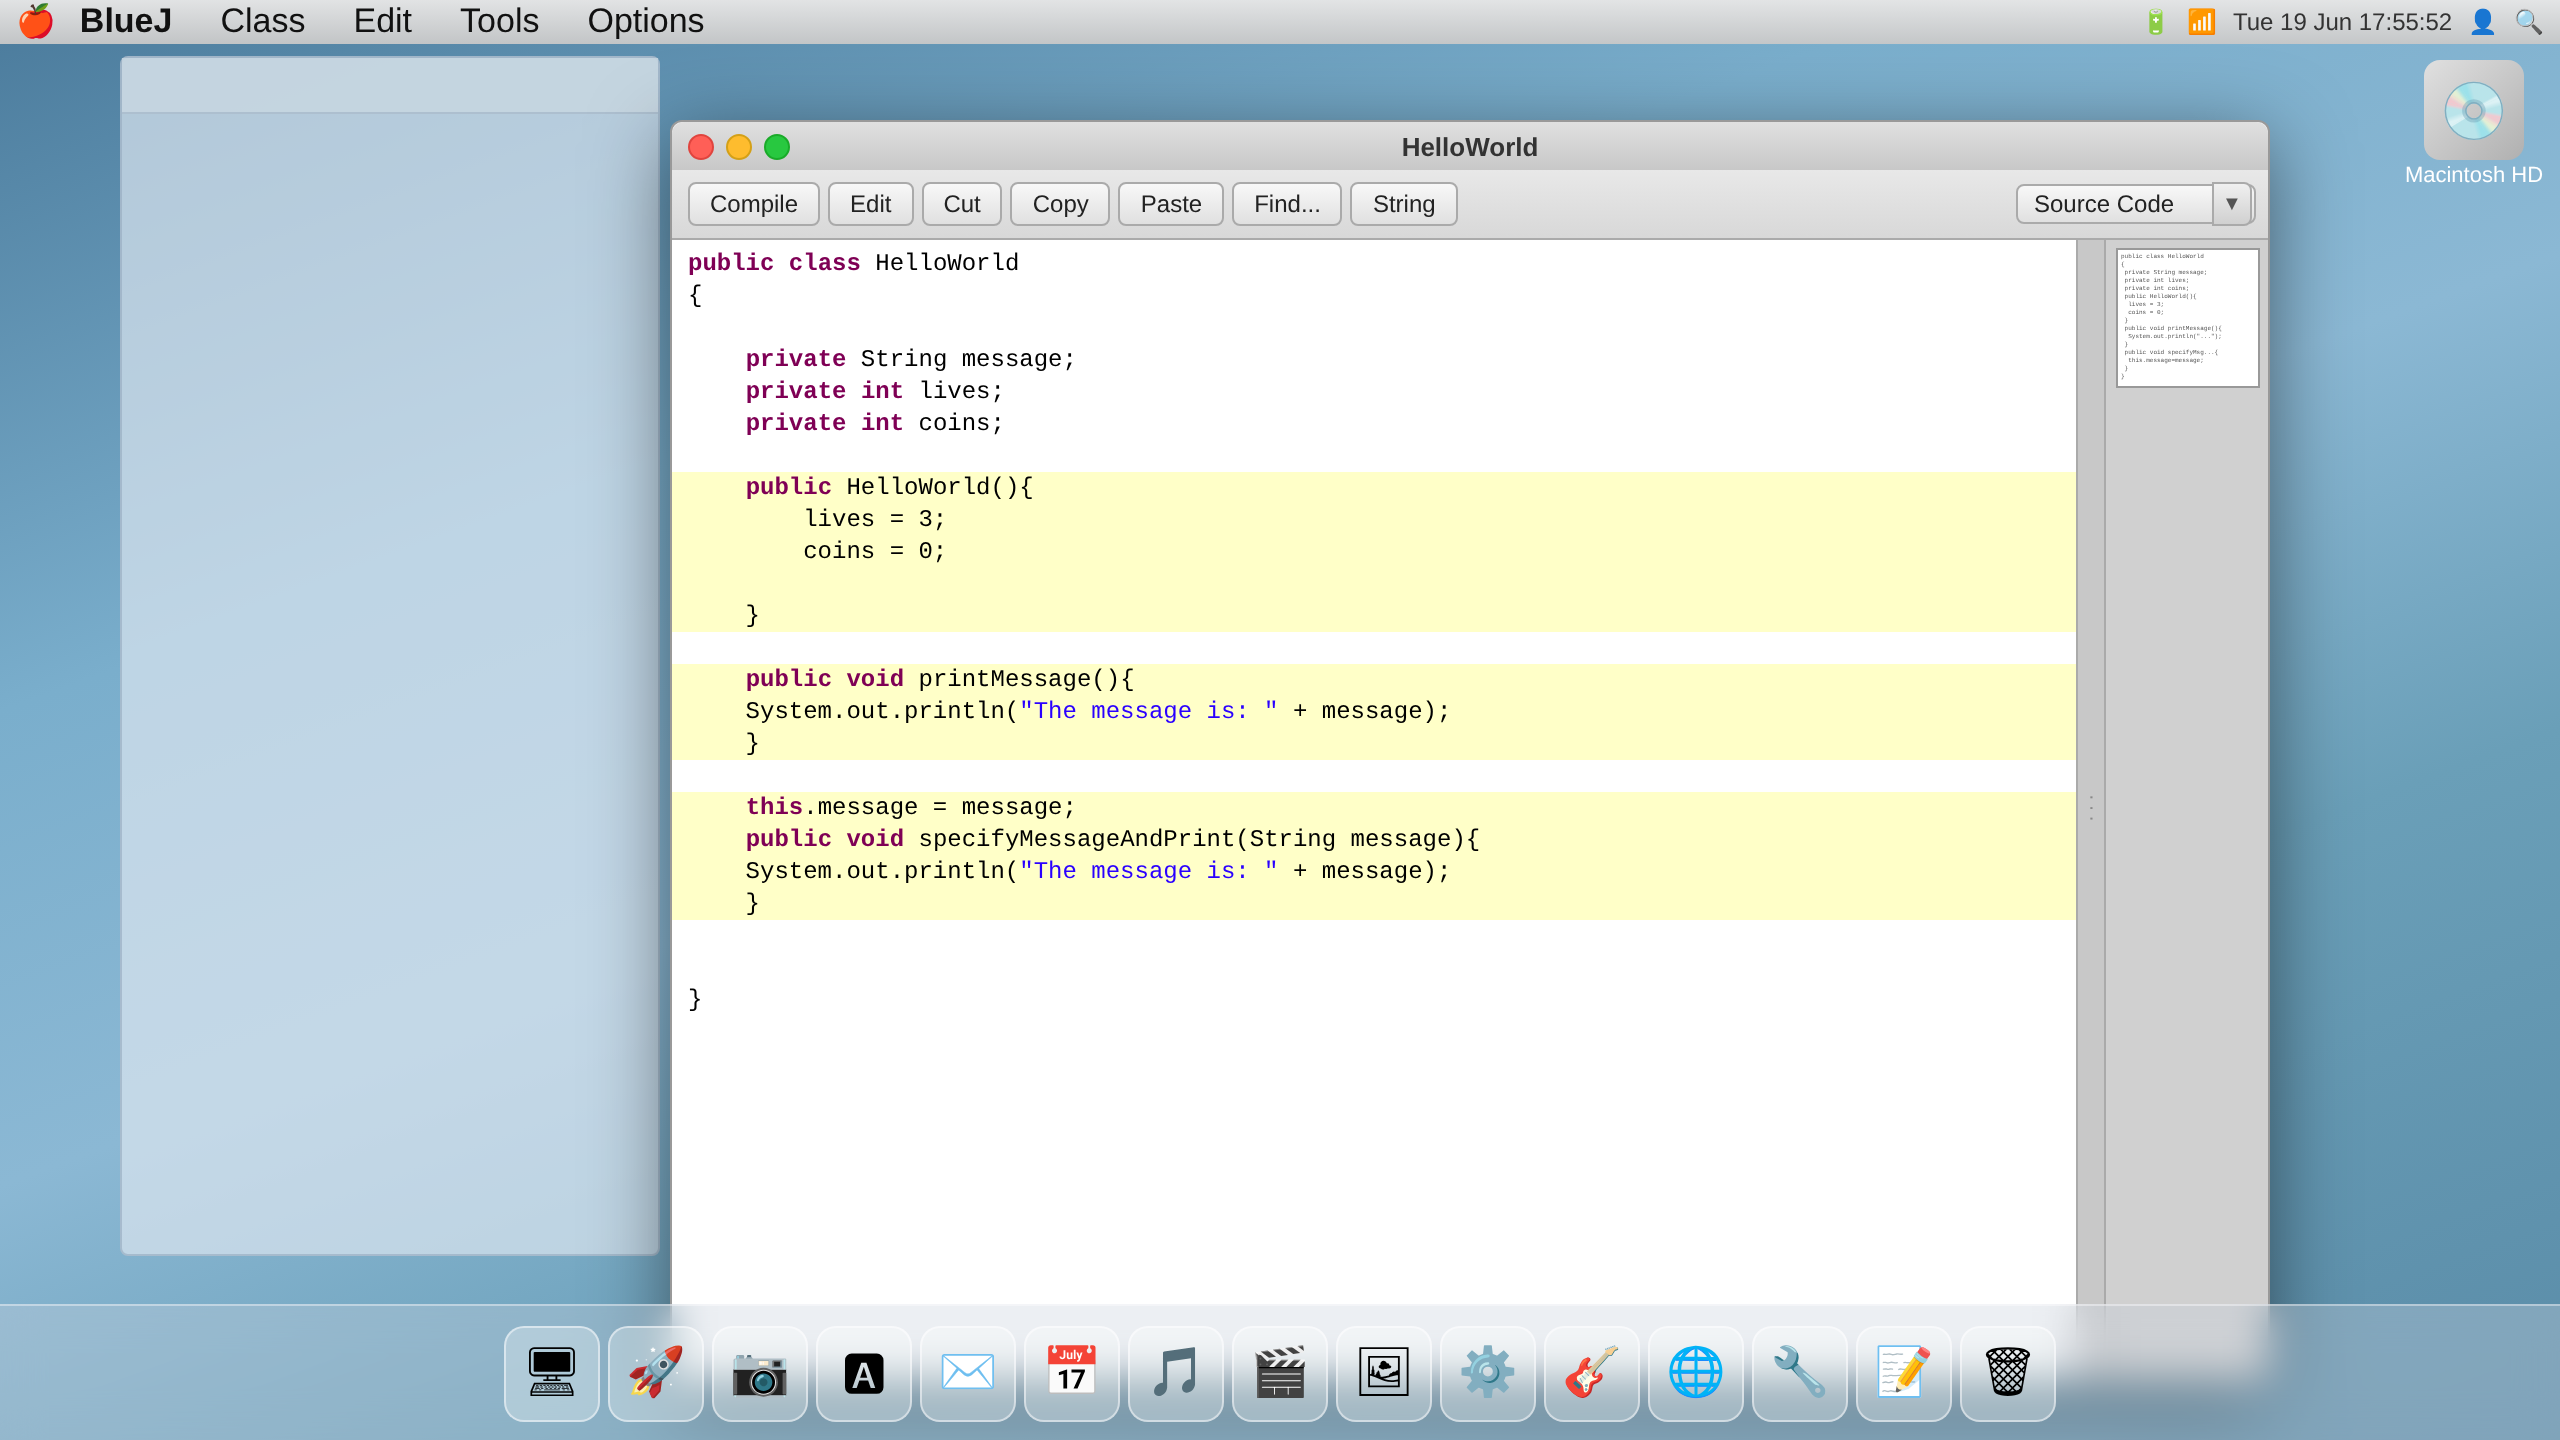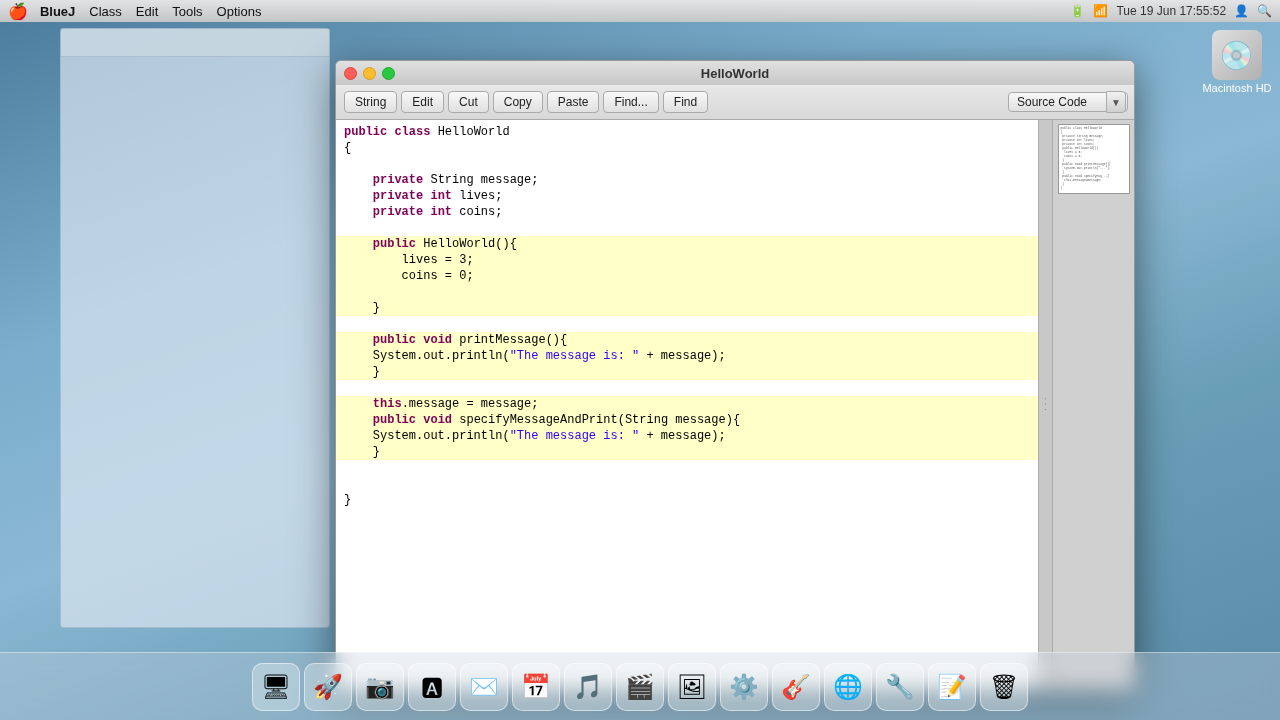--- a/index.html
+++ b/index.html
@@ -31,23 +31,23 @@
       padding: 0 8px;
       font-size: 13px;
       z-index: 100;
     }
     .menubar-apple {
       font-size: 16px;
       margin-right: 12px;
       color: #333;
     }
     .menubar-item {
-      margin-right: 14px;
+      margin-right: 24px;
       color: #111;
-      font-size: 13px;
+      font-size: 17px;
       font-weight: 500;
       cursor: default;
     }
     .menubar-item.bold { font-weight: 700; }
     .menubar-right {
       margin-left: auto;
       display: flex;
       align-items: center;
       gap: 8px;
       font-size: 12px;
@@ -355,27 +355,27 @@
     <div class="window-titlebar">
       <div class="traffic-lights">
         <div class="traffic-light tl-close"></div>
         <div class="traffic-light tl-minimize"></div>
         <div class="traffic-light tl-maximize"></div>
       </div>
       <span class="window-title">HelloWorld</span>
     </div>
 
     <div class="toolbar">
-      <button class="toolbar-btn">String</button>
+      <button class="toolbar-btn">Compile</button>
       <button class="toolbar-btn">Edit</button>
       <button class="toolbar-btn">Cut</button>
       <button class="toolbar-btn">Copy</button>
       <button class="toolbar-btn">Paste</button>
       <button class="toolbar-btn">Find...</button>
-      <button class="toolbar-btn">Find</button>
+      <button class="toolbar-btn">String</button>
       <div class="source-code-dropdown">
         <div style="position:relative; display:flex; align-items:center;">
           <select class="dropdown-select">
             <option>Source Code</option>
             <option>Documentation</option>
           </select>
           <div class="dropdown-arrow">▼</div>
         </div>
       </div>
     </div>

